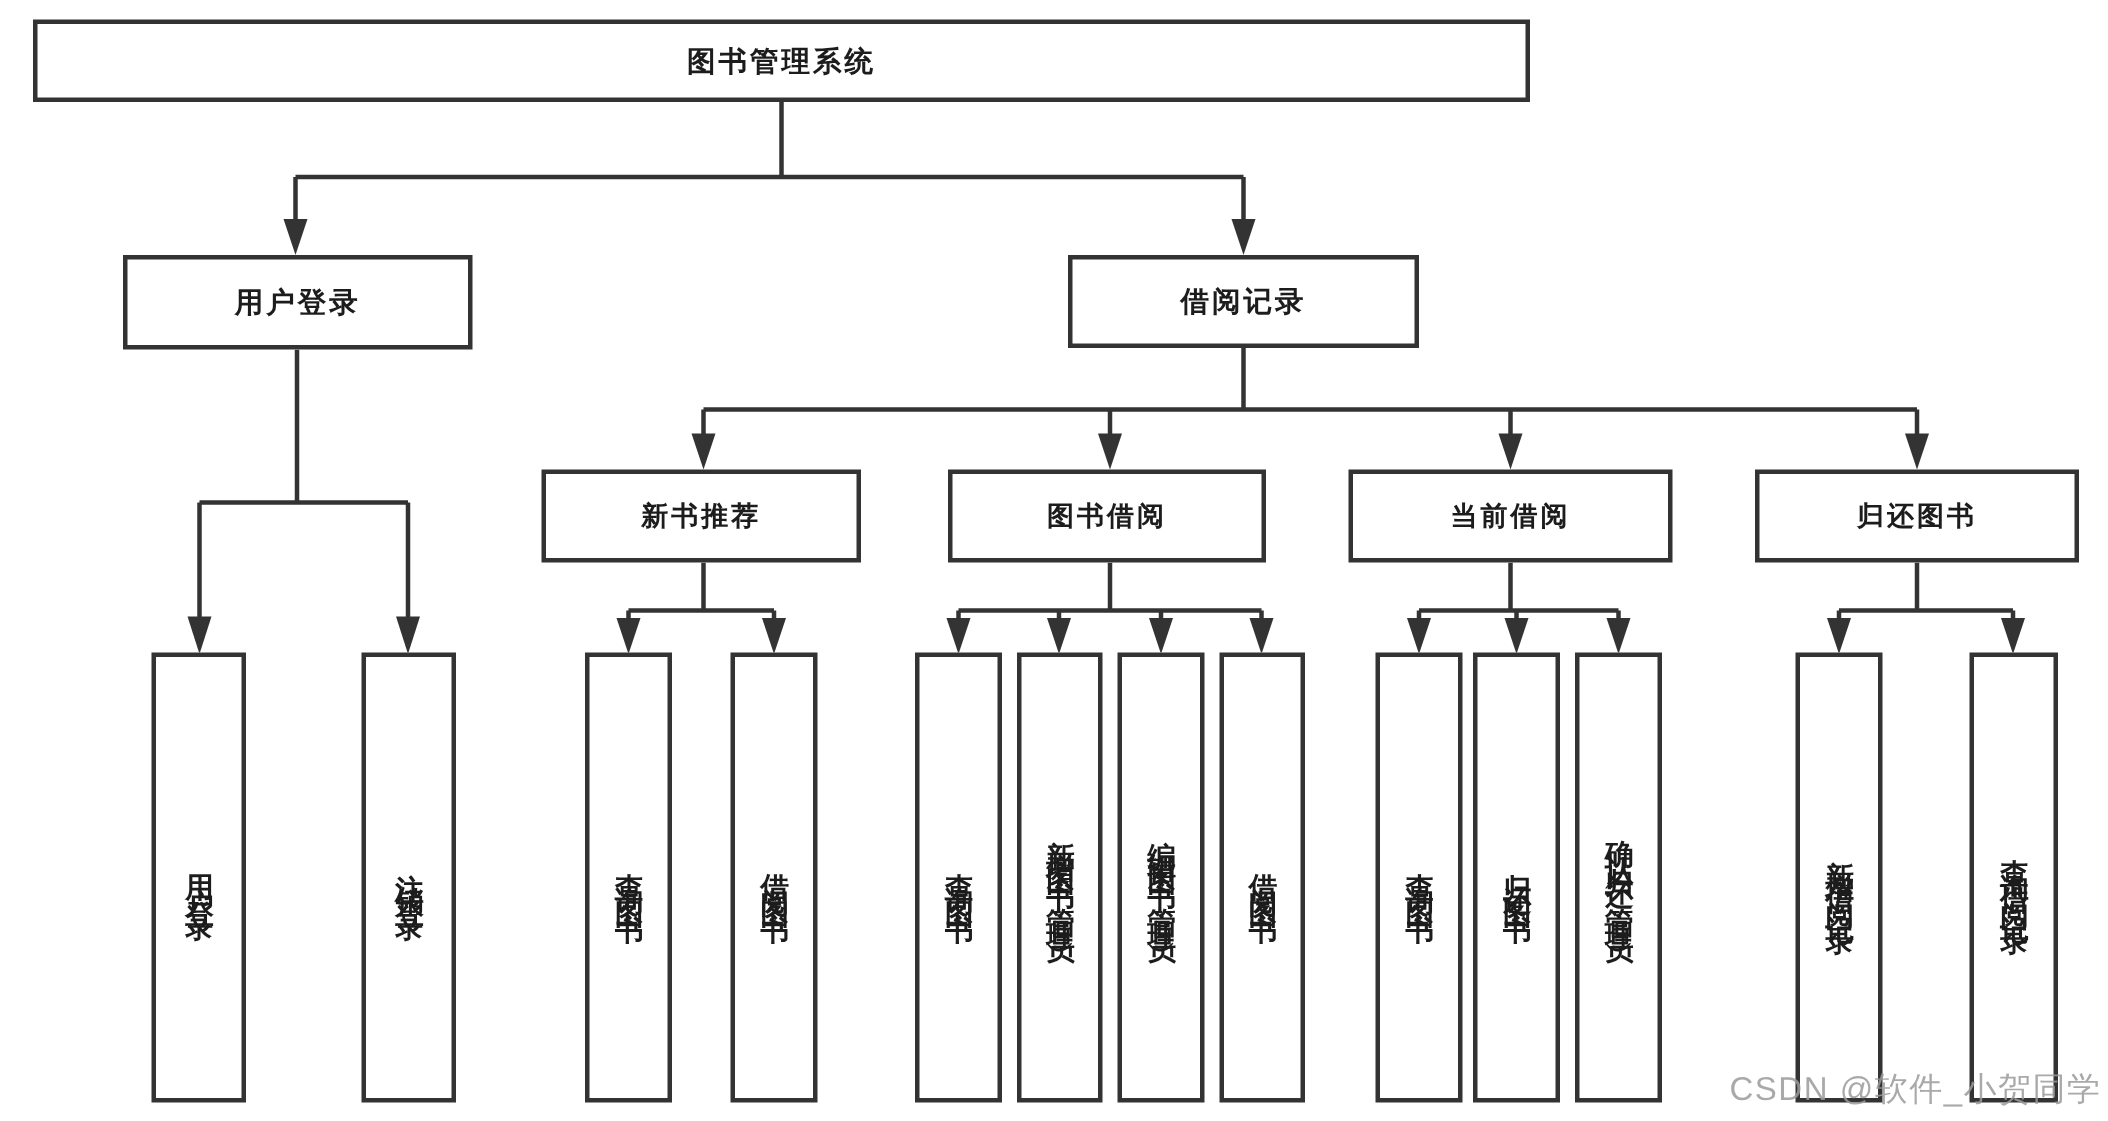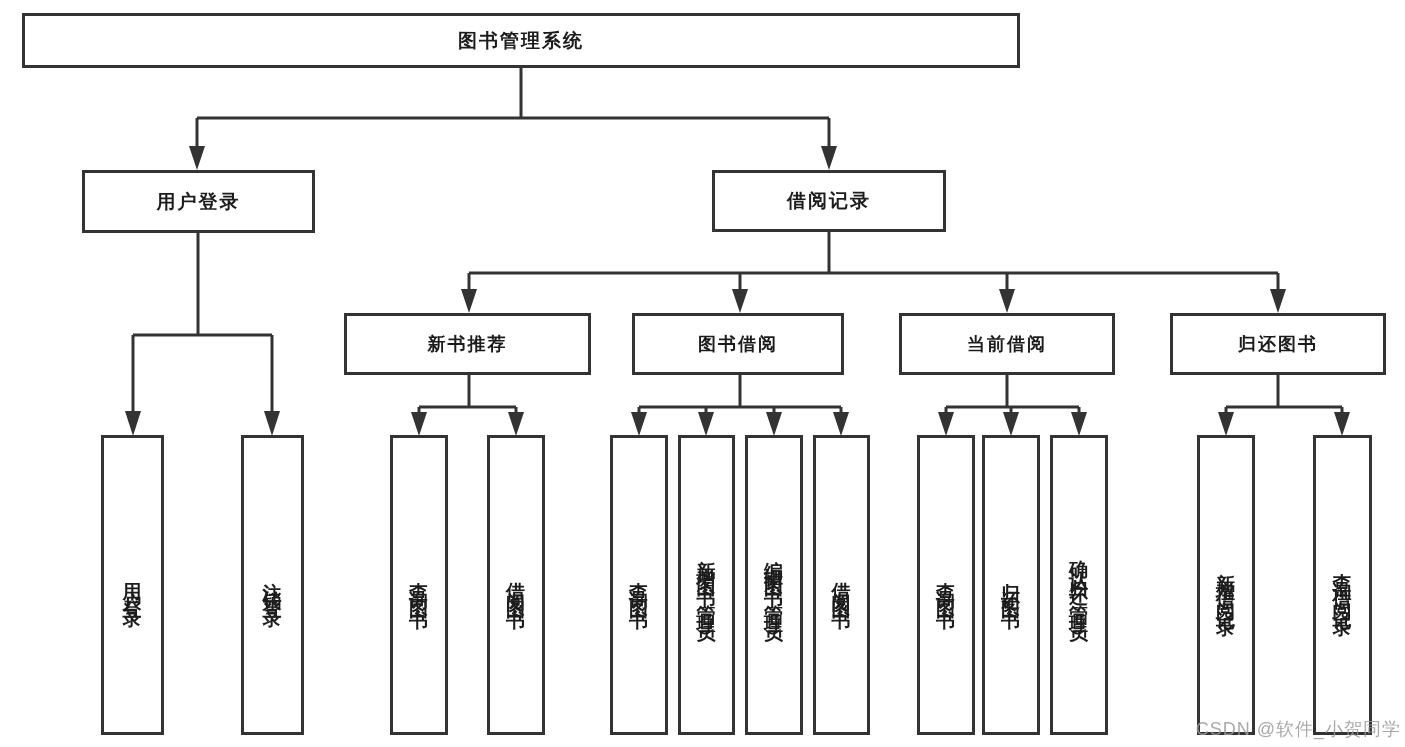--- a/index.html
+++ b/index.html
@@ -26,21 +26,21 @@
   .box.leaf  { }
   .vtext {
     writing-mode:vertical-rl;
     font-size:19px;
     letter-spacing:9px;
     line-height:1;
   }
   .watermark {
     position:absolute;
     right:4px; bottom:6px;
-    font-size:18px;
+    font-size:22px;
     color:#9b9b9b;
     opacity:0.85;
     letter-spacing:1px;
     white-space:nowrap;
   }
 </style>
 </head>
 <body>
 
 <div class="canvas">
@@ -122,21 +122,21 @@
     <span>图书管理系统</span>
   </div>
 
   <div class="box lvl2" style="left:82px;top:170px;width:233px;height:63px">
     <span>用户登录</span>
   </div>
   <div class="box lvl2" style="left:712px;top:170px;width:234px;height:62px">
     <span>借阅记录</span>
   </div>
 
-  <div class="box lvl3" style="left:344px;top:313px;width:247px;height:62px">
+  <div class="box lvl3" style="left:361px;top:313px;width:213px;height:62px">
     <span>新书推荐</span>
   </div>
   <div class="box lvl3" style="left:632px;top:313px;width:212px;height:62px">
     <span>图书借阅</span>
   </div>
   <div class="box lvl3" style="left:899px;top:313px;width:216px;height:62px">
     <span>当前借阅</span>
   </div>
   <div class="box lvl3" style="left:1170px;top:313px;width:216px;height:62px">
     <span>归还图书</span>

